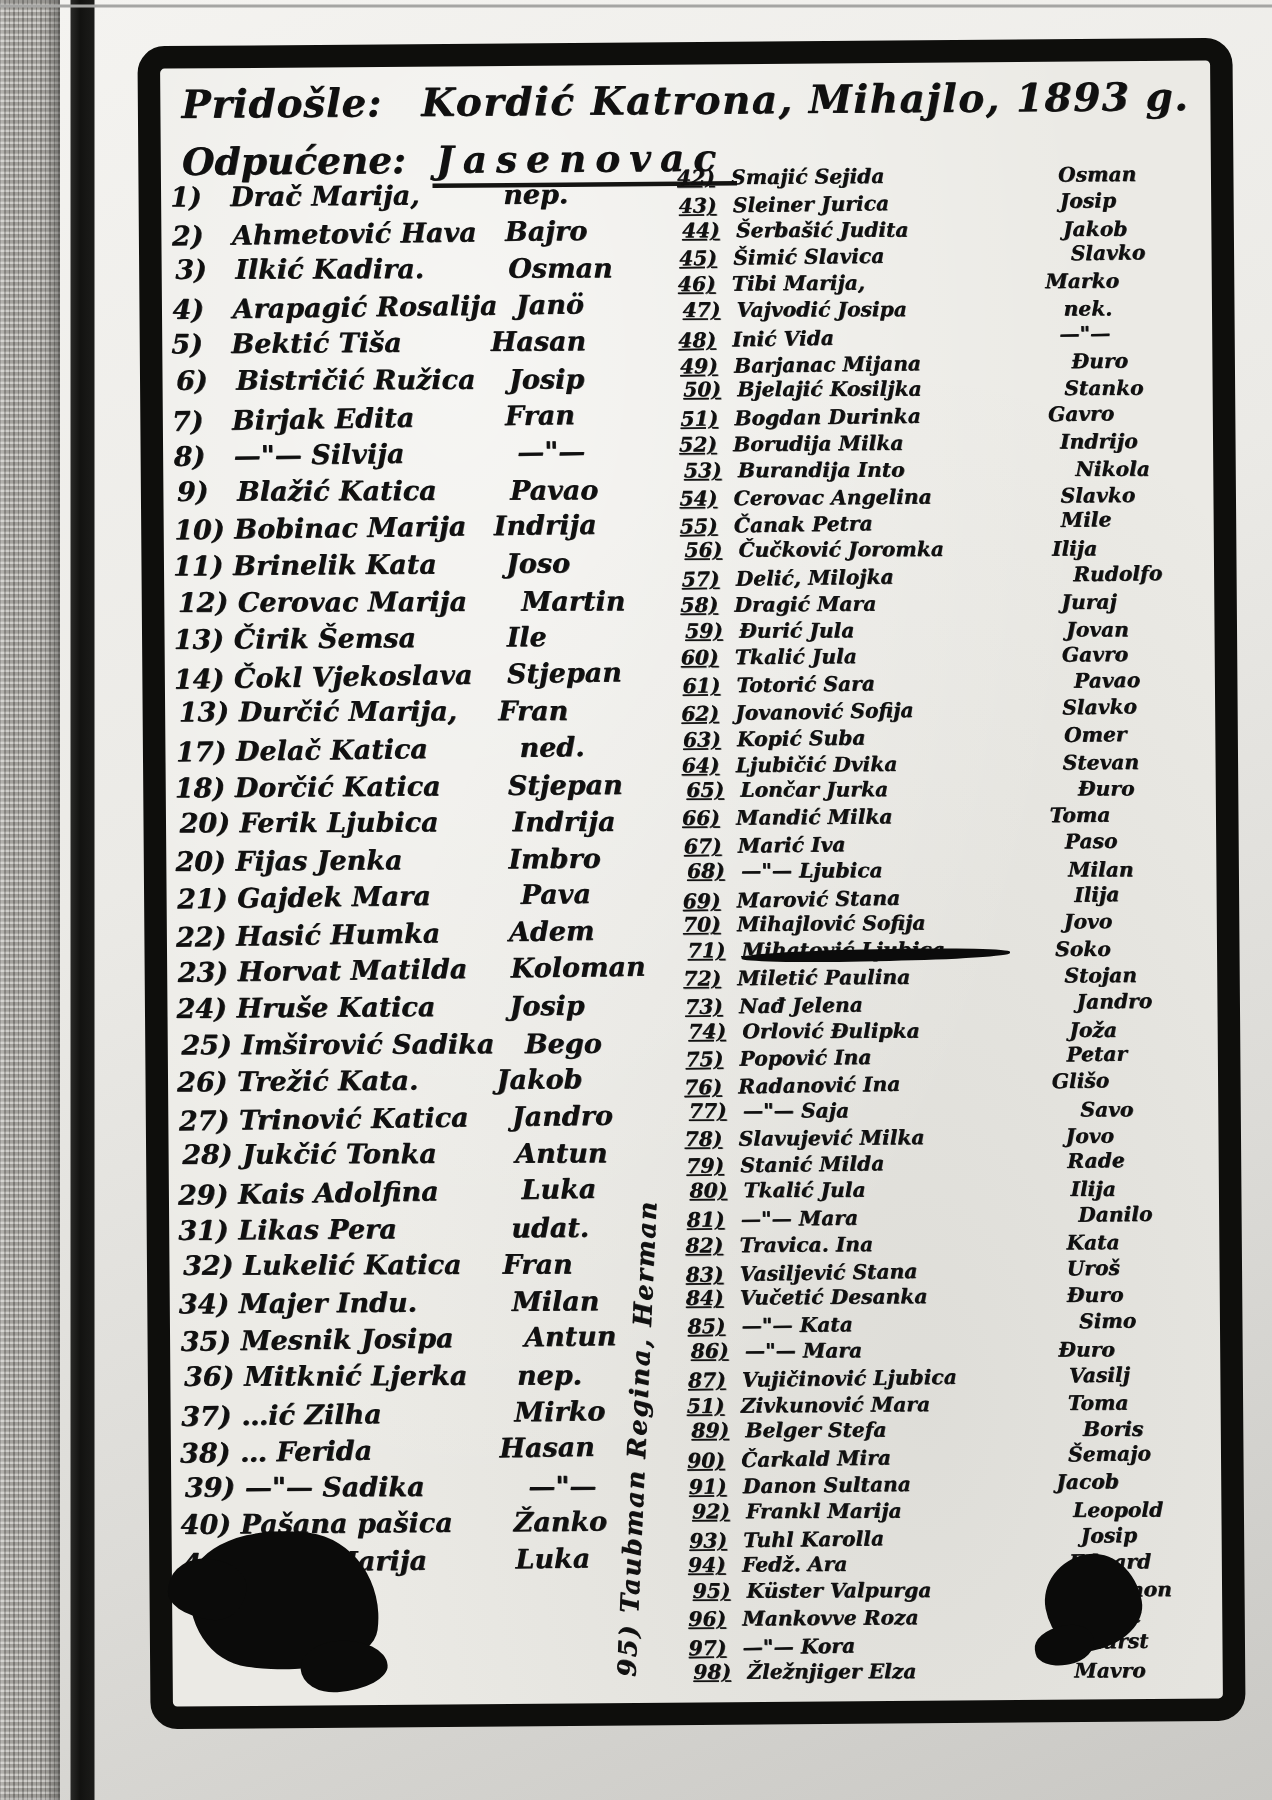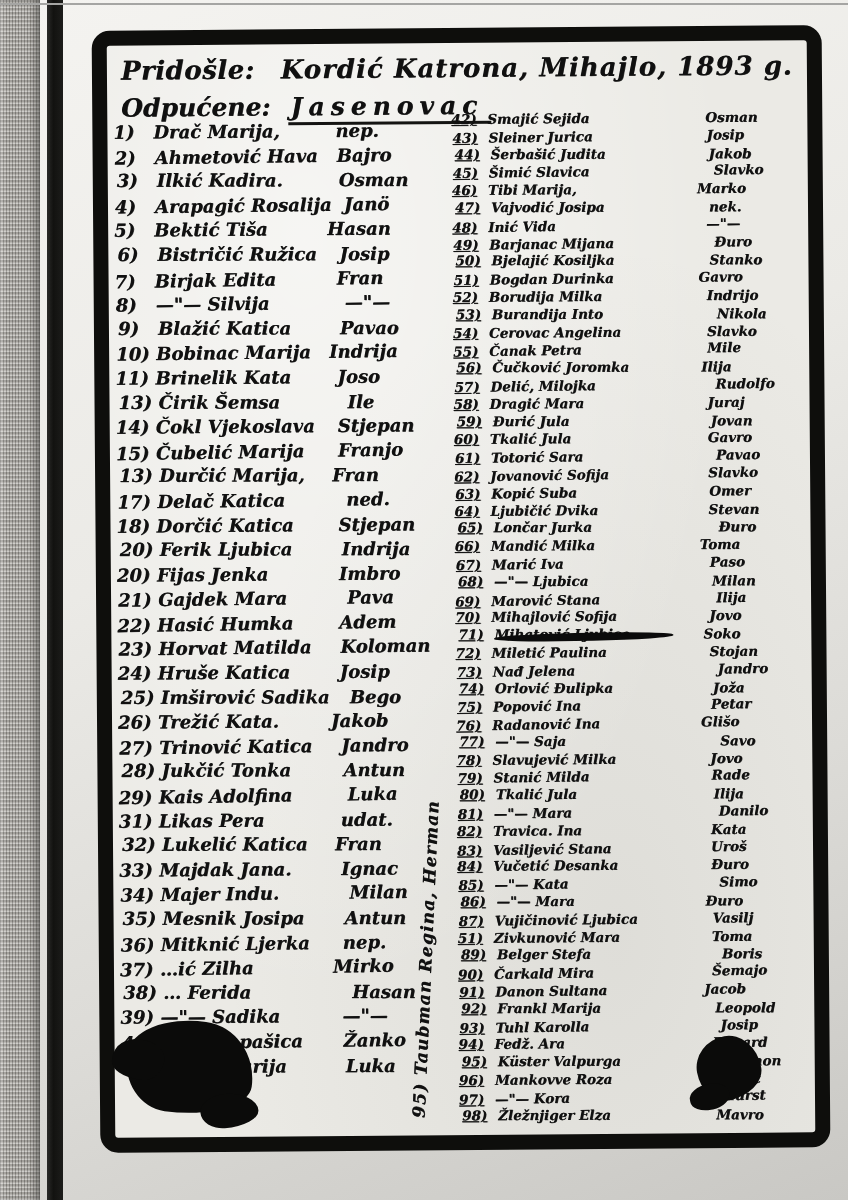--- a/index.html
+++ b/index.html
@@ -177,35 +177,35 @@
         <span class="num">10)</span>
         <span class="nm">Bobinac Marija</span>
         <span class="fa">Indrija</span>
       </div>
       <div class="entry">
         <span class="num">11)</span>
         <span class="nm">Brinelik Kata</span>
         <span class="fa">Joso</span>
       </div>
       <div class="entry">
+        <span class="num">12)</span>
+        <span class="nm">Cerovac Marija</span>
+        <span class="fa">Martin</span>
+      </div>
+      <div class="entry">
         <span class="num">13)</span>
         <span class="nm">Čirik Šemsa</span>
         <span class="fa">Ile</span>
       </div>
       <div class="entry">
         <span class="num">14)</span>
         <span class="nm">Čokl Vjekoslava</span>
         <span class="fa">Stjepan</span>
       </div>
       <div class="entry">
-        <span class="num">15)</span>
-        <span class="nm">Čubelić Marija</span>
-        <span class="fa">Franjo</span>
-      </div>
-      <div class="entry">
         <span class="num">13)</span>
         <span class="nm">Durčić Marija,</span>
         <span class="fa">Fran</span>
       </div>
       <div class="entry">
         <span class="num">17)</span>
         <span class="nm">Delač Katica</span>
         <span class="fa">ned.</span>
       </div>
       <div class="entry">
@@ -270,25 +270,20 @@
       </div>
       <div class="entry">
         <span class="num">31)</span>
         <span class="nm">Likas Pera</span>
         <span class="fa">udat.</span>
       </div>
       <div class="entry">
         <span class="num">32)</span>
         <span class="nm">Lukelić Katica</span>
         <span class="fa">Fran</span>
-      </div>
-      <div class="entry">
-        <span class="num">33)</span>
-        <span class="nm">Majdak Jana.</span>
-        <span class="fa">Ignac</span>
       </div>
       <div class="entry">
         <span class="num">34)</span>
         <span class="nm">Majer Indu.</span>
         <span class="fa">Milan</span>
       </div>
       <div class="entry">
         <span class="num">35)</span>
         <span class="nm">Mesnik Josipa</span>
         <span class="fa">Antun</span>

